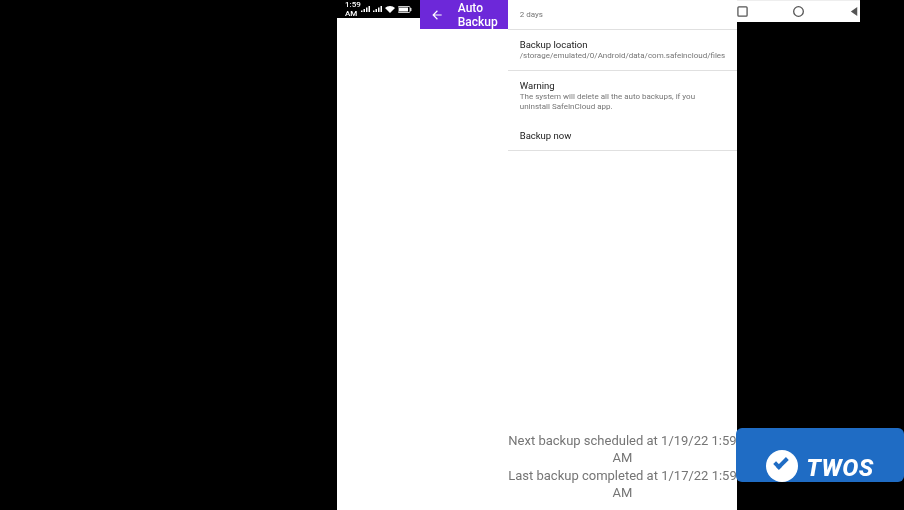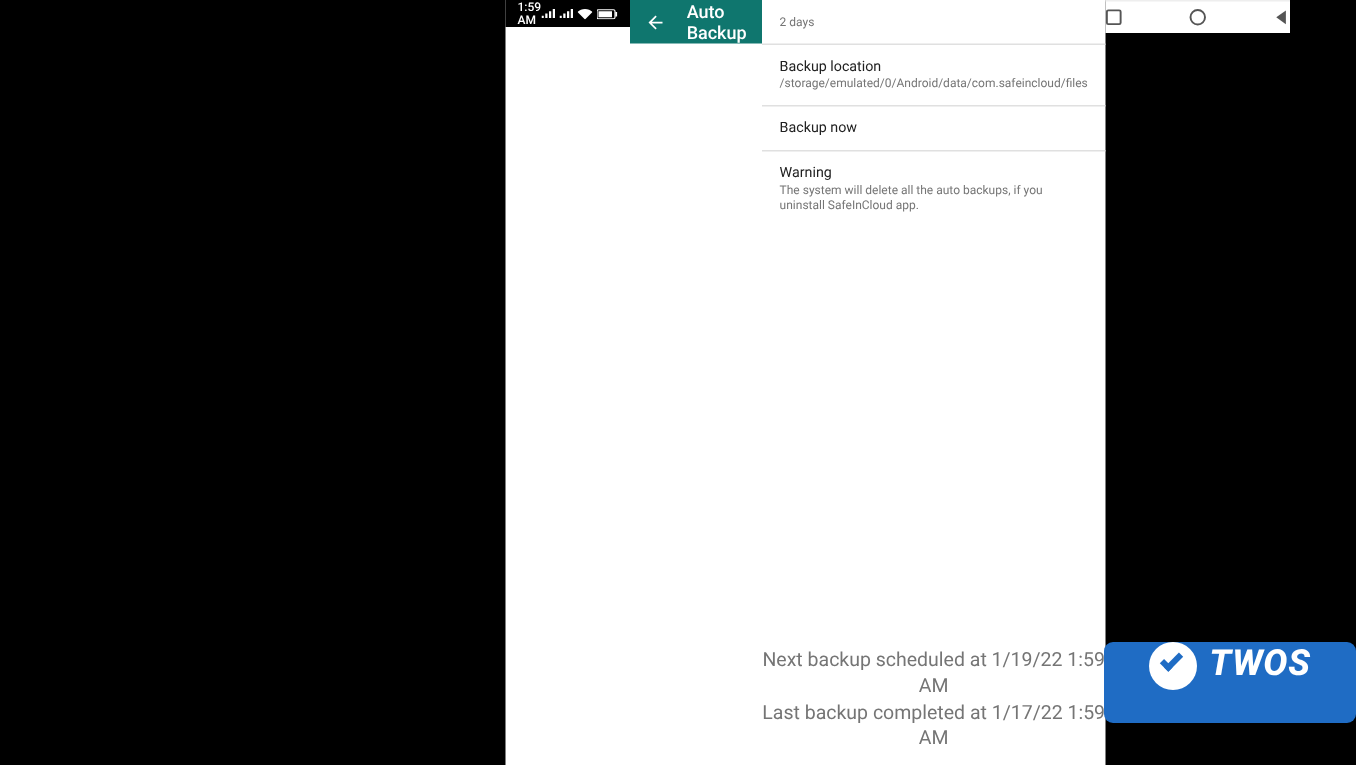--- a/index.html
+++ b/index.html
@@ -33,21 +33,21 @@
   font-weight: 500;
 }
 .status-right {
   display: flex;
   align-items: center;
   gap: 3px;
 }
 .status-right svg { display: block; }
 .app-bar {
   height: 29px;
-  background: #0f766e;
+  background: #6d28d9;
   color: #fff;
   display: flex;
   align-items: center;
   padding: 0 10px;
   gap: 14px;
 }
 .app-bar svg { display: block; }
 .app-bar-title {
   font-size: 12px;
   font-weight: 500;
@@ -93,21 +93,21 @@
 .nav-bar svg { display: block; }
 .badge {
   position: absolute;
   right: 0;
   bottom: 28px;
   width: 168px;
   height: 54px;
   background: #1f6cc4;
   border-radius: 6px;
   display: flex;
-  align-items: flex-start;
+  align-items: flex-end;
   justify-content: center;
   gap: 8px;
 }
 .badge-circle {
   width: 32px;
   height: 32px;
   background: #fff;
   border-radius: 50%;
   position: relative;
 }
@@ -161,26 +161,26 @@
   </div>
 
   <div class="content">
     <div class="row">
       <div class="row-sub">2 days</div>
     </div>
     <div class="row">
       <div class="row-title">Backup location</div>
       <div class="row-sub">/storage/emulated/0/Android/data/com.safeincloud/files</div>
     </div>
-    <div class="row">
-      <div class="row-title">Backup now</div>
-    </div>
     <div class="row" style="border-bottom:none">
       <div class="row-title">Warning</div>
       <div class="row-sub">The system will delete all the auto backups, if you uninstall SafeInCloud app.</div>
+    </div>
+    <div class="row">
+      <div class="row-title">Backup now</div>
     </div>
     <div class="spacer"></div>
     <div class="footer">
       <div>Next backup scheduled at 1/19/22 1:59 AM</div>
       <div>Last backup completed at 1/17/22 1:59 AM</div>
     </div>
   </div>
 
   <div class="nav-bar">
     <span>

